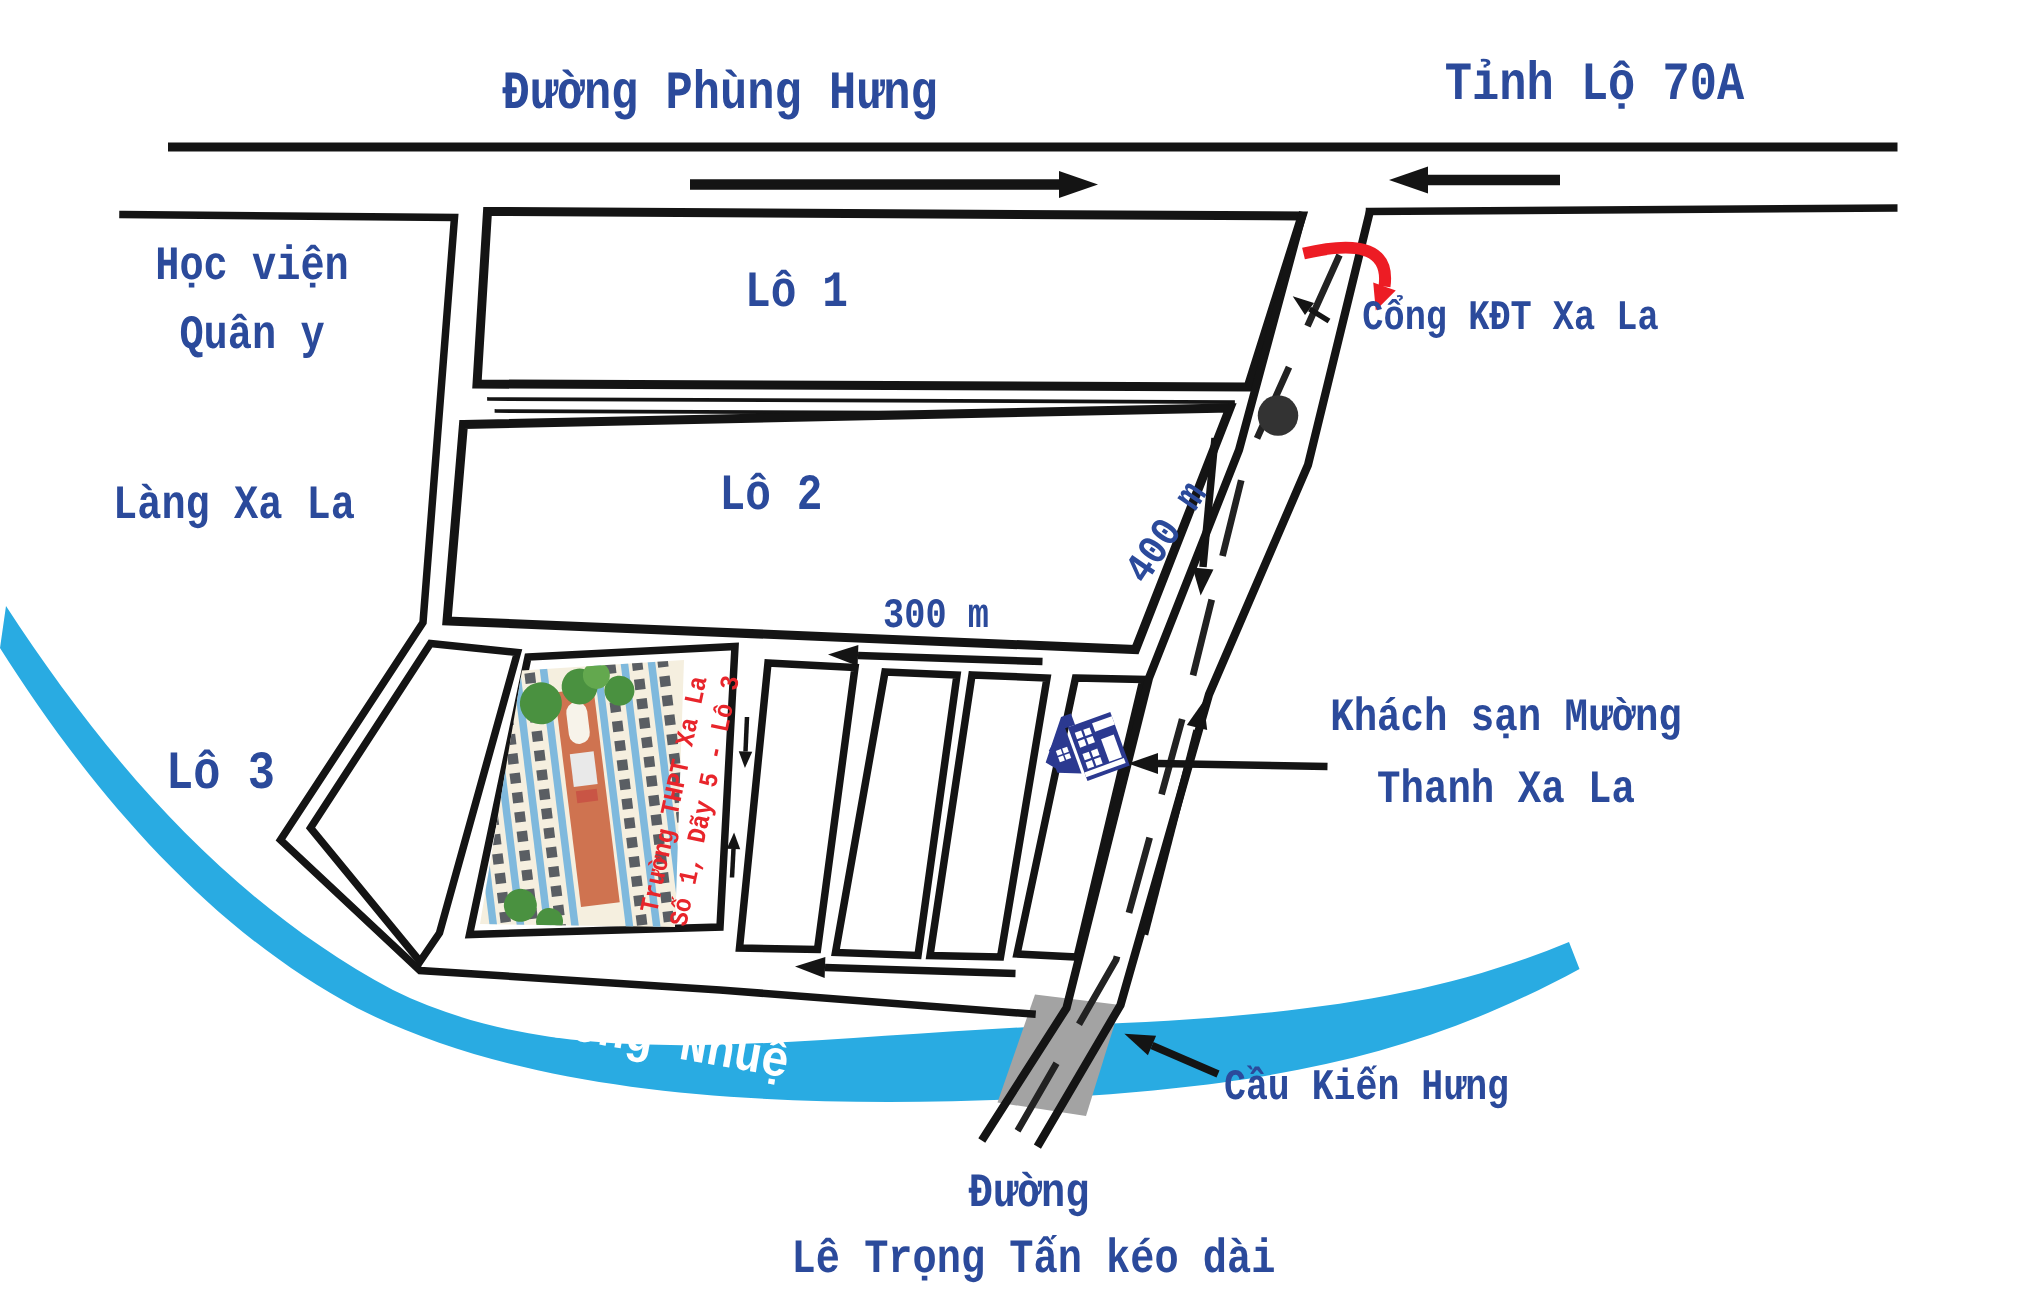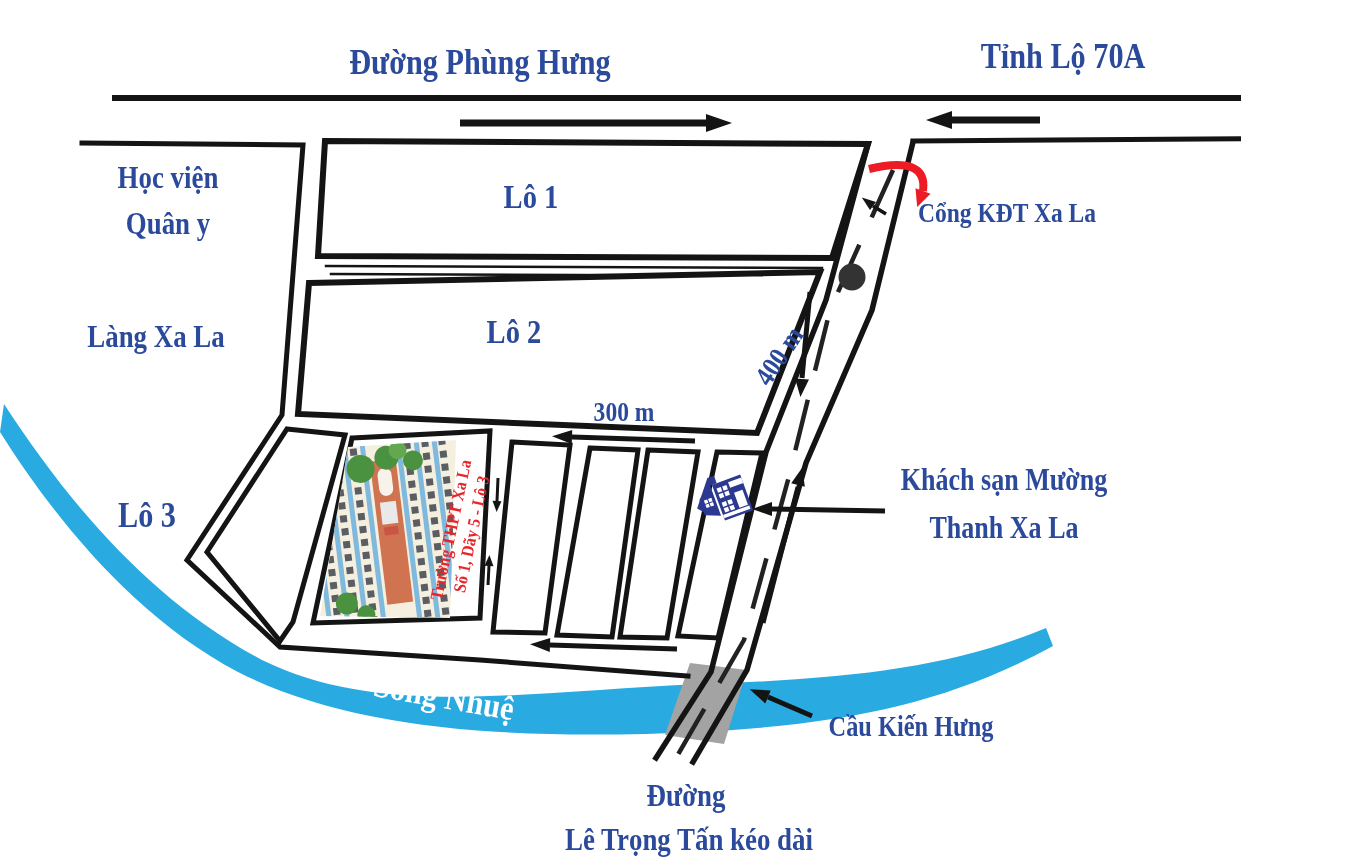--- a/index.html
+++ b/index.html
@@ -1,18 +1,19 @@
 <!DOCTYPE html>
 <html style="--blue: #2B4A9B; --river: #29ABE2; --red: #ED1C24; --school-red: #E8252B; --navy: #2B3990; --gray: #A3A3A3; --road: #141414; --white-text: #FFFFFF;"><head>
 <meta charset="utf-8">
 <style>
   html,body{margin:0;padding:0;background:#fff;}
   #canvas{
     position:relative;width:1241px;height:865px;background:#fff;overflow:hidden;
-    font-family:Liberation Serif, serif;
+    font-family:Liberation Mono, monospace;
+    padding-left:24px;
   }
   #map-svg{position:absolute;left:0;top:0;z-index:1;}
   .lbl{
     position:absolute;z-index:2;font-weight:700;color:var(--blue);
     white-space:nowrap;line-height:1.05;text-align:center;
     transform:translate(-50%,-50%) scaleX(.84);
   }
   .lbl.rot400{transform:translate(-50%,-50%) rotate(-56deg) scaleX(.88);}
   .lbl.river-lbl{color:var(--white-text);transform:translate(-50%,-50%) rotate(10deg) scaleX(.9);}
   .lbl.school-lbl{color:var(--school-red);transform:translate(-50%,-50%) rotate(-78deg) scaleX(.9);line-height:1.18;}

